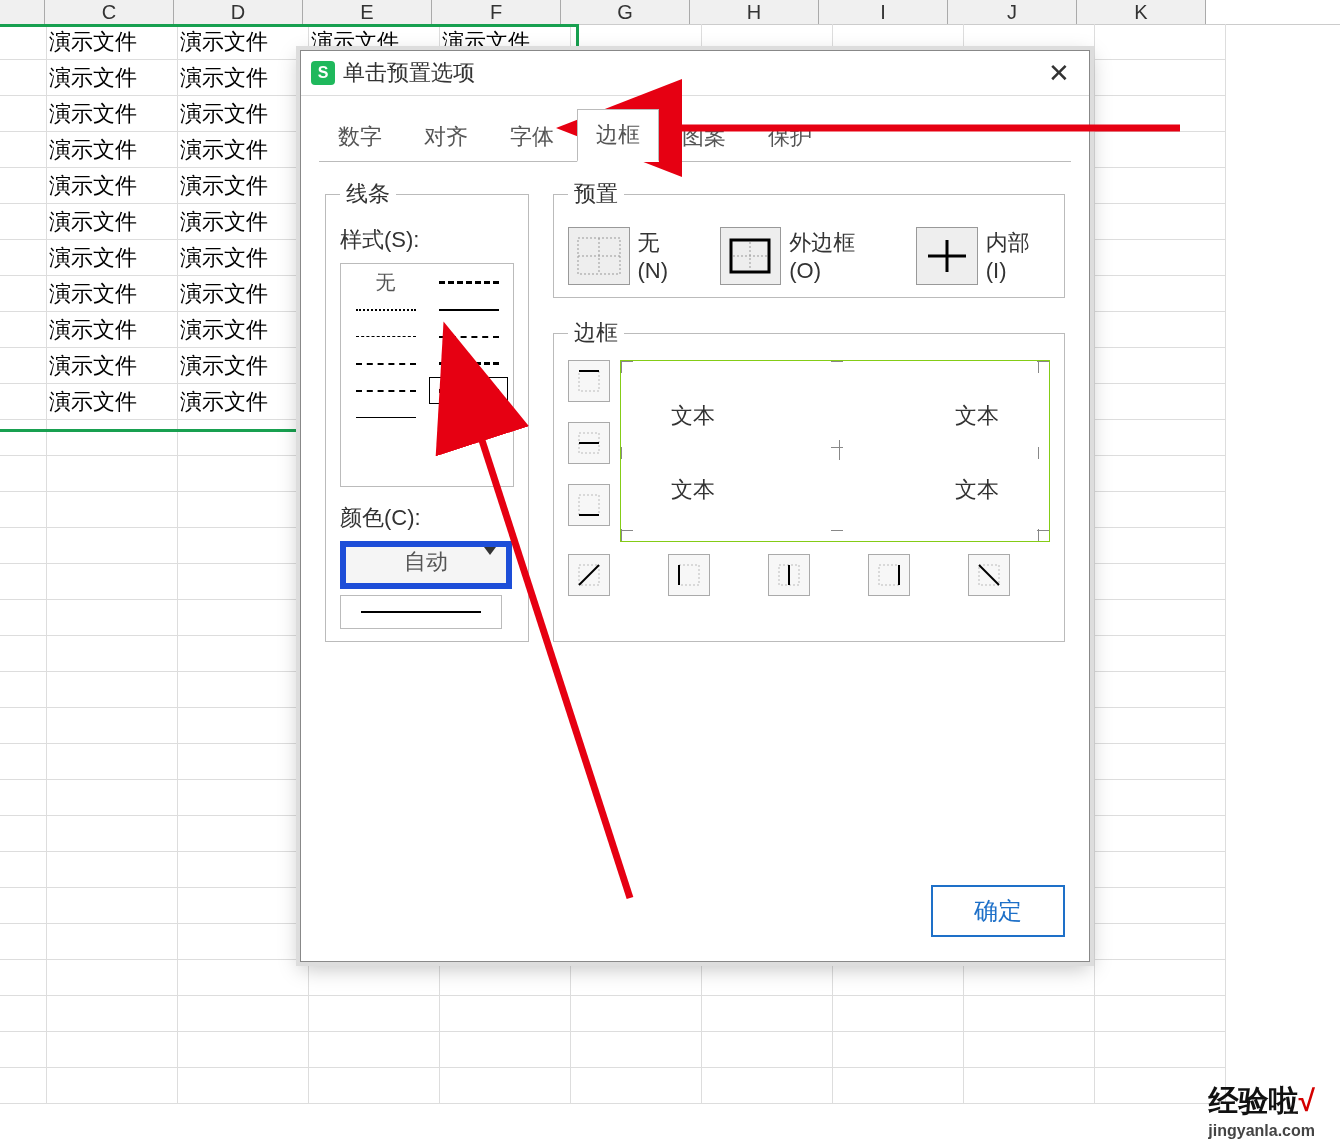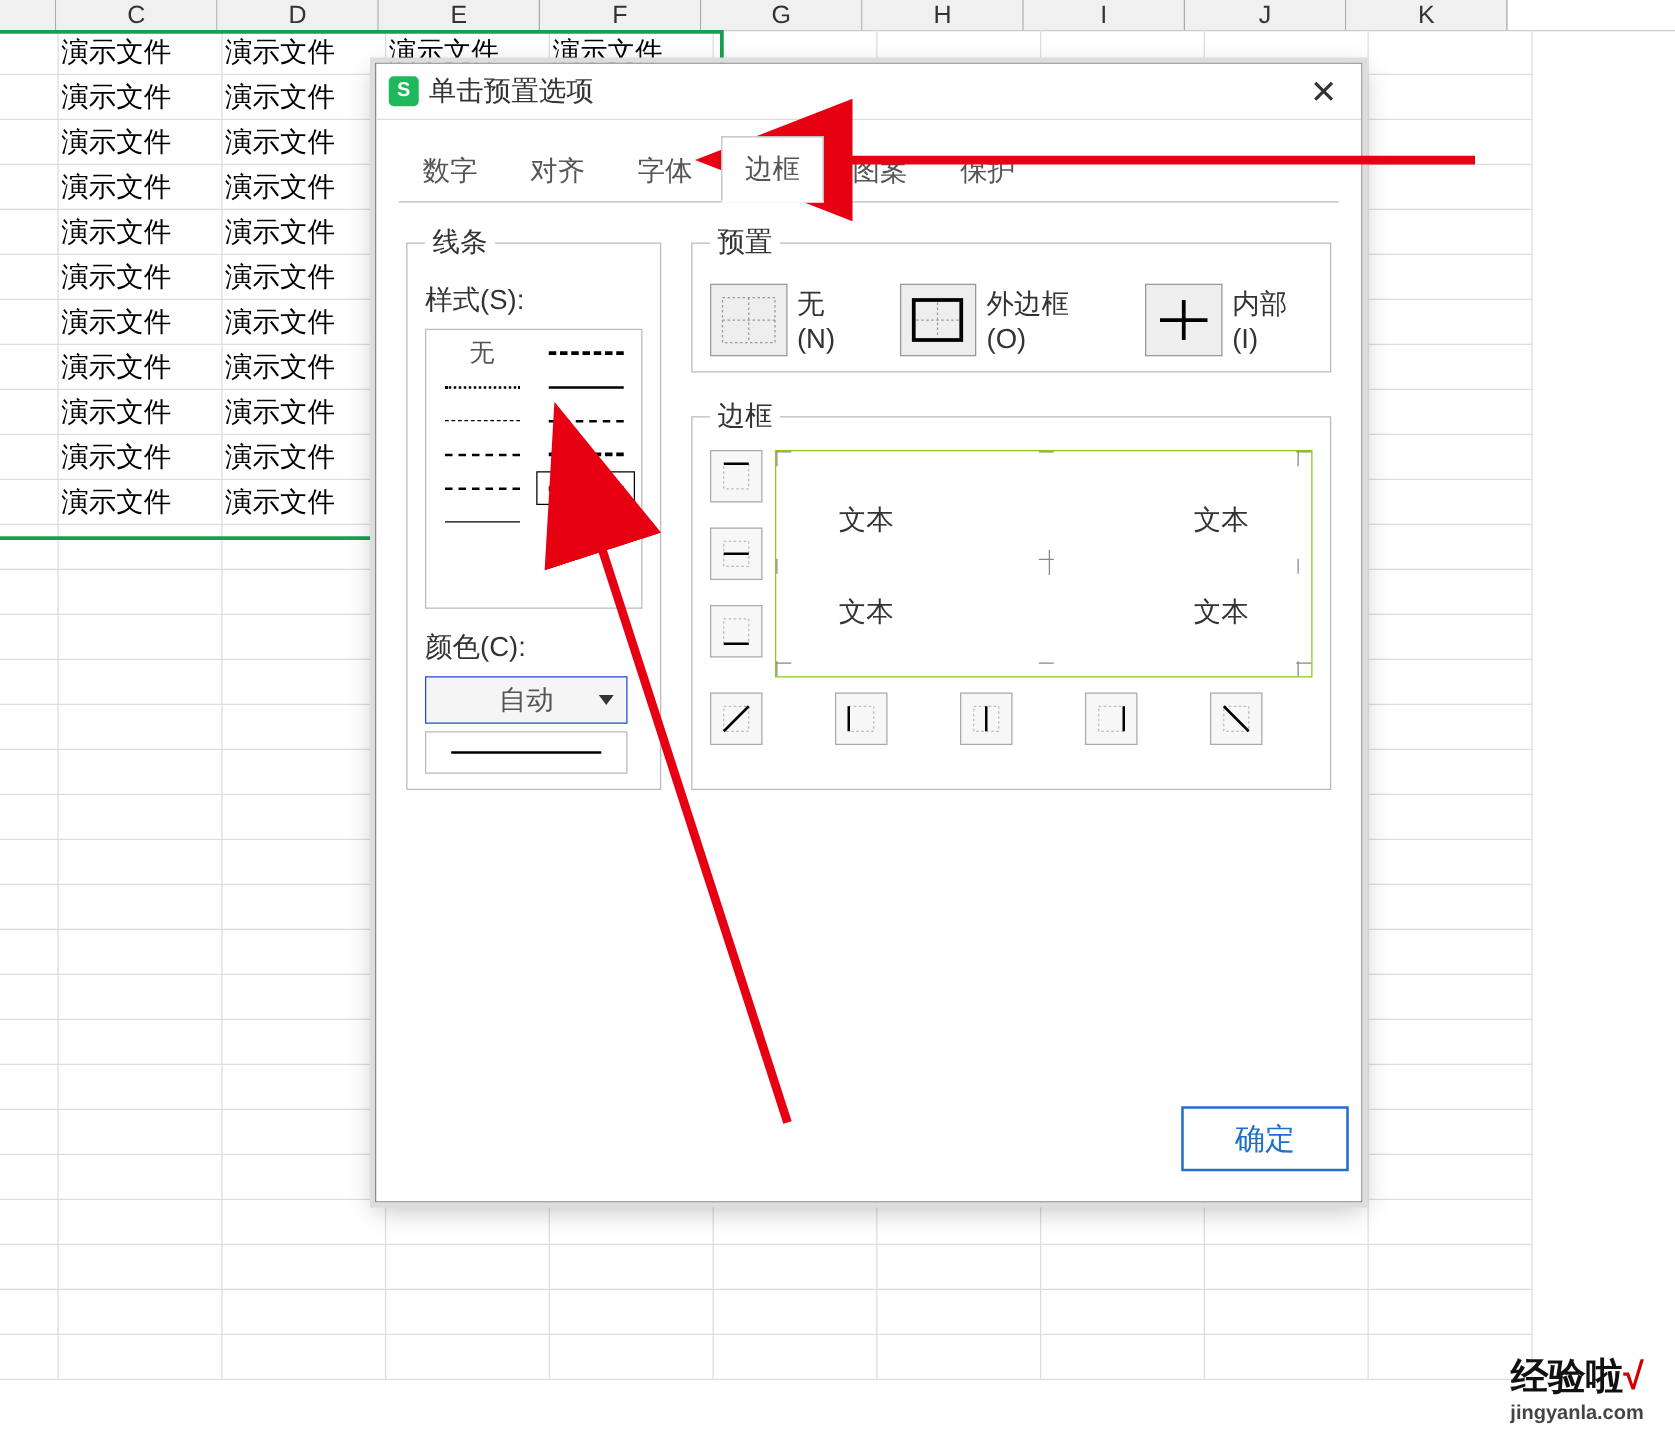--- a/index.html
+++ b/index.html
@@ -32,40 +32,40 @@
   .style-cell{display:flex;align-items:center;justify-content:center}
   .swatch{display:block;width:60px;height:0}
   .s-dot{border-top:2px dotted #000}
   .s-dash{border-top:2px dashed #000}
   .s-dashdot{border-top:2px dashed #000}
   .s-thin{border-top:1px solid #000}
   .s-med{border-top:2px solid #000}
   .s-thick{border-top:4px solid #000}
   .s-dbl{border-top:4px double #000}
   .selected-style{outline:1px solid #000}
-  .color-dd{margin-top:6px;width:160px;height:36px;border:1px solid #1d4ed8;background:#f5f5f5;display:flex;align-items:center;justify-content:center;font-size:22px;position:relative;cursor:pointer}
+  .color-dd{margin-top:6px;width:160px;height:36px;border:6px solid #1d4ed8;background:#f5f5f5;display:flex;justify-content:center;font-size:22px;position:relative;cursor:pointer}
   .dd-caret{position:absolute;right:10px;width:0;height:0;border-left:6px solid transparent;border-right:6px solid transparent;border-top:8px solid #333}
   .color-preview{margin-top:6px;width:160px;height:32px;border:1px solid #bbb;display:flex;align-items:center;justify-content:center}
   .color-line{width:120px;height:0;border-top:2px solid #000}
   .preset-row{display:flex;gap:30px;justify-content:flex-start;margin-top:6px}
   .preset{display:flex;flex-direction:row;align-items:center;gap:8px;cursor:pointer;font-size:22px;color:#333}
   .preset-ico{width:60px;height:56px;border:1px solid #999;background:#eee;display:flex;align-items:center;justify-content:center}
   svg{display:block}
   .fs-border{flex:1;margin-top:20px}
   .bd-wrap{display:flex;gap:10px}
   .bd-side{display:flex;flex-direction:column;gap:20px}
   .bd-btn{width:40px;height:40px;border:1px solid #aaa;background:#f7f7f7;display:flex;align-items:center;justify-content:center;cursor:pointer}
   .preview{flex:1;height:180px;border:1px solid #84cc16;position:relative}
   .tick{position:absolute;width:10px;height:10px}
   .tick.h{border-top:1px solid #888}
   .tick.v{border-left:1px solid #888}
   .pv-text{position:absolute;font-size:22px;color:#333}
   .bd-bottom{display:flex;gap:58px;margin-top:12px;margin-left:0}
   .hint{font-size:22px;color:#222;margin-top:28px}
-  .footer{position:absolute;right:10px;bottom:24px;display:flex;gap:44px}
+  .footer{position:absolute;right:24px;bottom:24px;display:flex;gap:44px}
   .btn{width:130px;height:48px;font-size:24px;display:flex;align-items:center;justify-content:center;cursor:pointer}
   .btn.primary{border:2px solid #1e70c8;background:#fff;color:#1e70c8}
   .btn.secondary{border:1px solid #aaa;background:#fff;color:#333}
   
   .arrow{position:absolute;pointer-events:none}
   .watermark{position:absolute;right:25px;bottom:8px;text-align:right;font-family:Arial,sans-serif}
   .watermark .t1{font-size:30px;font-weight:bold;color:#111}
   .watermark .ch{color:#d40000}
   .watermark .t2{font-size:16px;font-weight:bold;color:#444}
 </style>

